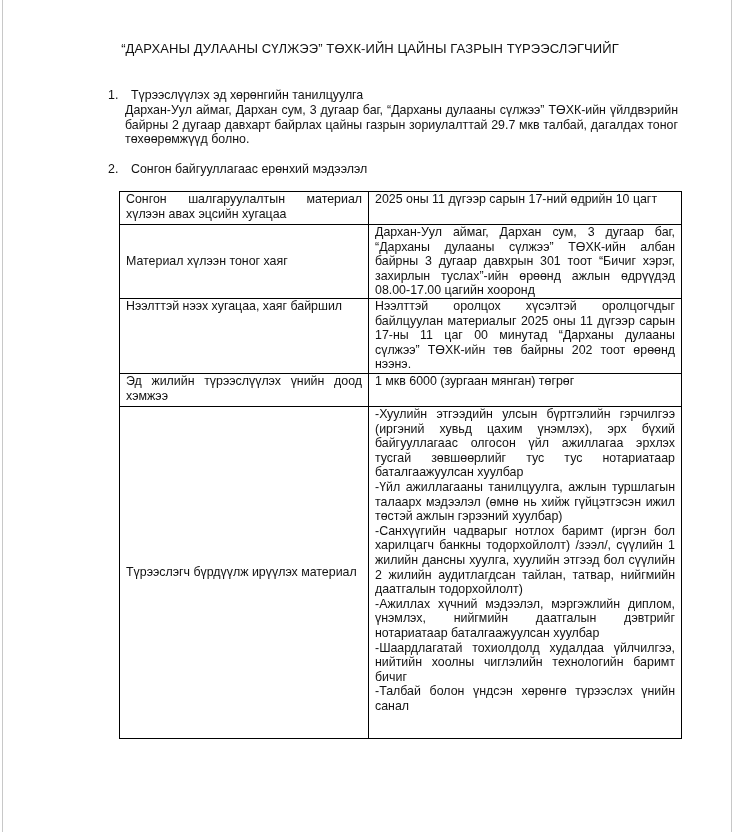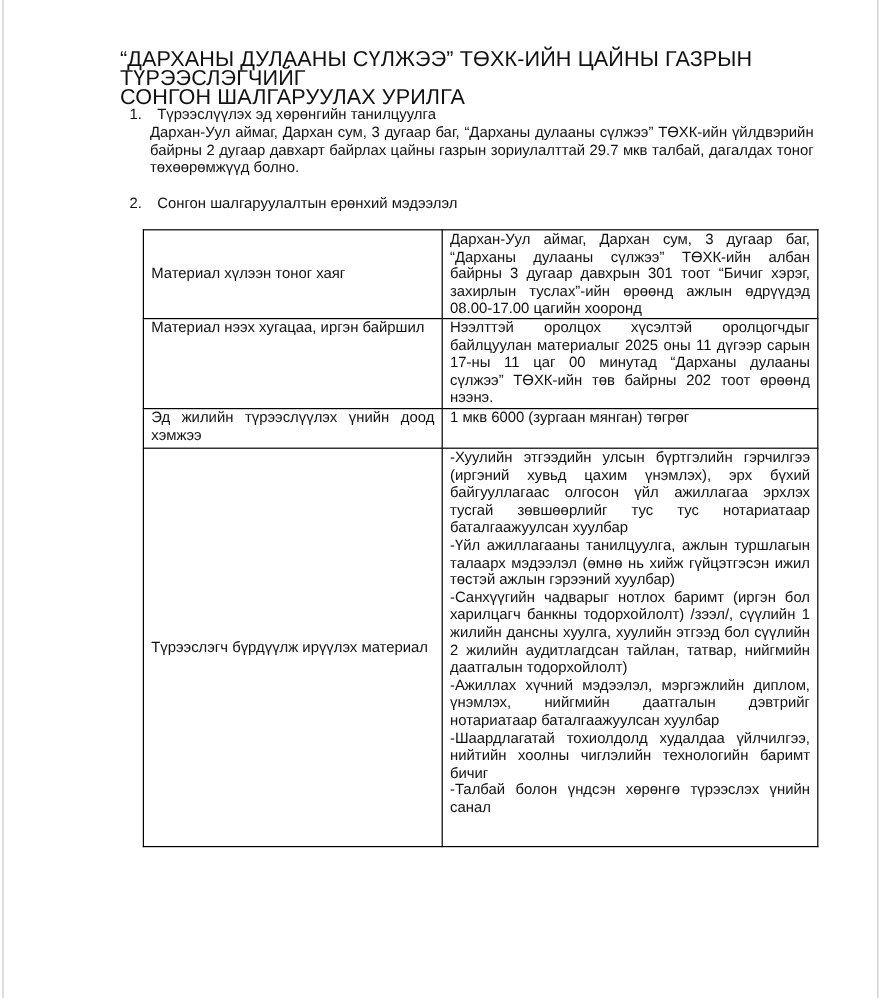--- a/index.html
+++ b/index.html
@@ -5,21 +5,21 @@
   html, body { margin: 0; padding: 0; background: #ffffff; }
   body {
     width: 733px; height: 832px; overflow: hidden; position: relative;
     font-family: "Liberation Sans", sans-serif; color: #111;
     font-size: 12.4px; line-height: 14.6px;
   }
   .page-border-left { position: absolute; left: 2px; top: 0; width: 1px; height: 832px; background: #c8c8c8; }
   .page-border-right { position: absolute; left: 731px; top: 0; width: 1px; height: 832px; background: #c8c8c8; }
   .title {
     position: absolute; left: 100px; width: 540px; top: 41px;
-    text-align: left; font-size: 18px; line-height: 16px; letter-spacing: 0.1px;
+    text-align: center; font-size: 13px; line-height: 16px; letter-spacing: 0.1px;
   }
   .section { position: absolute; left: 108px; width: 580px; }
   .section .num { position: absolute; left: 0; top: 0; }
   .section .head { position: absolute; left: 23px; top: 0; }
   .section .body {
     position: absolute; left: 17px; top: 15px; width: 553px; text-align: justify;
   }
   .s1 { top: 88px; }
   .s2 { top: 162px; }
   table.info {
@@ -44,42 +44,45 @@
   .doc-item { display: block; }
 </style>
 </head>
 <body>
 
 <div class="page-border-left"></div>
 <div class="page-border-right"></div>
 
 <div class="title">
   <div>“ДАРХАНЫ ДУЛААНЫ  СҮЛЖЭЭ” ТӨХК-ИЙН ЦАЙНЫ ГАЗРЫН ТҮРЭЭСЛЭГЧИЙГ</div>
-  <div>СОНГОН ШАЛГАРУУЛАХ УРИЛГА</div>
 </div>
 
 <div class="section s1">
   <span class="num">1.</span>
   <span class="head">Түрээслүүлэх эд хөрөнгийн танилцуулга</span>
   <div class="body">Дархан-Уул аймаг, Дархан сум, 3 дугаар баг, “Дарханы дулааны сүлжээ” ТӨХК-ийн үйлдвэрийн байрны 2 дугаар давхарт байрлах цайны газрын зориулалттай 29.7 мкв талбай, дагалдах тоног төхөөрөмжүүд болно.</div>
 </div>
 
 <div class="section s2">
   <span class="num">2.</span>
-  <span class="head">Сонгон шалгаруулалтын ерөнхий мэдээлэл</span>
+  <span class="head">Сонгон байгууллагаас ерөнхий мэдээлэл</span>
 </div>
 
 <table class="info">
   <tbody>
+      <tr class="r1">
+    <td class="lbl">Сонгон шалгаруулалтын материал хүлээн авах эцсийн хугацаа</td>
+    <td>2025 оны 11 дүгээр сарын 17-ний өдрийн  10 цагт</td>
+  </tr>
   <tr class="r2">
     <td class="lbl mid">Материал хүлээн тоног хаяг</td>
     <td>Дархан-Уул аймаг, Дархан сум, 3 дугаар баг, “Дарханы дулааны сүлжээ” ТӨХК-ийн албан байрны 3 дугаар давхрын 301 тоот “Бичиг хэрэг, захирлын туслах”-ийн өрөөнд ажлын өдрүүдэд 08.00-17.00 цагийн хооронд</td>
   </tr>
   <tr class="r3">
-    <td class="lbl">Материал нээх хугацаа, иргэн байршил</td>
+    <td class="lbl">Нээлттэй нээх хугацаа, хаяг байршил</td>
     <td>Нээлттэй оролцох хүсэлтэй оролцогчдыг байлцуулан материалыг 2025 оны 11 дүгээр сарын 17-ны 11 цаг 00 минутад “Дарханы дулааны сүлжээ” ТӨХК-ийн төв байрны 202 тоот өрөөнд нээнэ.</td>
   </tr>
   <tr class="r4">
     <td class="lbl">Эд жилийн түрээслүүлэх үнийн доод хэмжээ</td>
     <td>1 мкв 6000 (зургаан мянган) төгрөг</td>
   </tr>
   <tr class="r7">
     <td class="lbl mid">Түрээслэгч бүрдүүлж ирүүлэх материал</td>
     <td>
       <span class="doc-item">-Хуулийн этгээдийн улсын бүртгэлийн гэрчилгээ (иргэний хувьд цахим үнэмлэх), эрх бүхий байгууллагаас олгосон үйл ажиллагаа эрхлэх тусгай зөвшөөрлийг тус тус нотариатаар баталгаажуулсан хуулбар</span>

